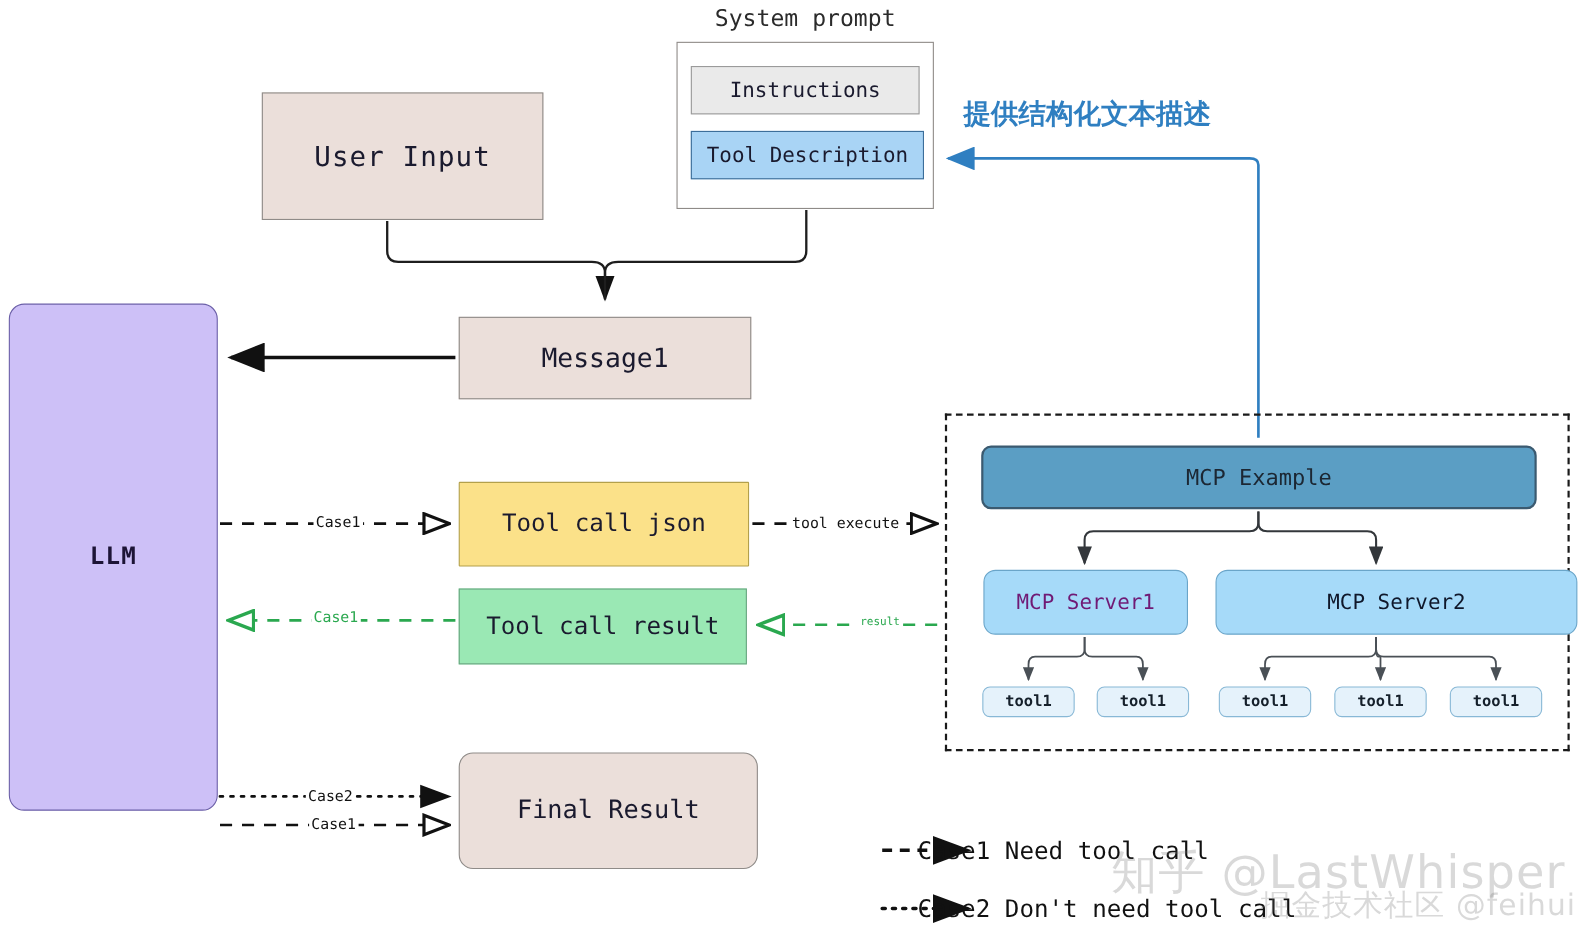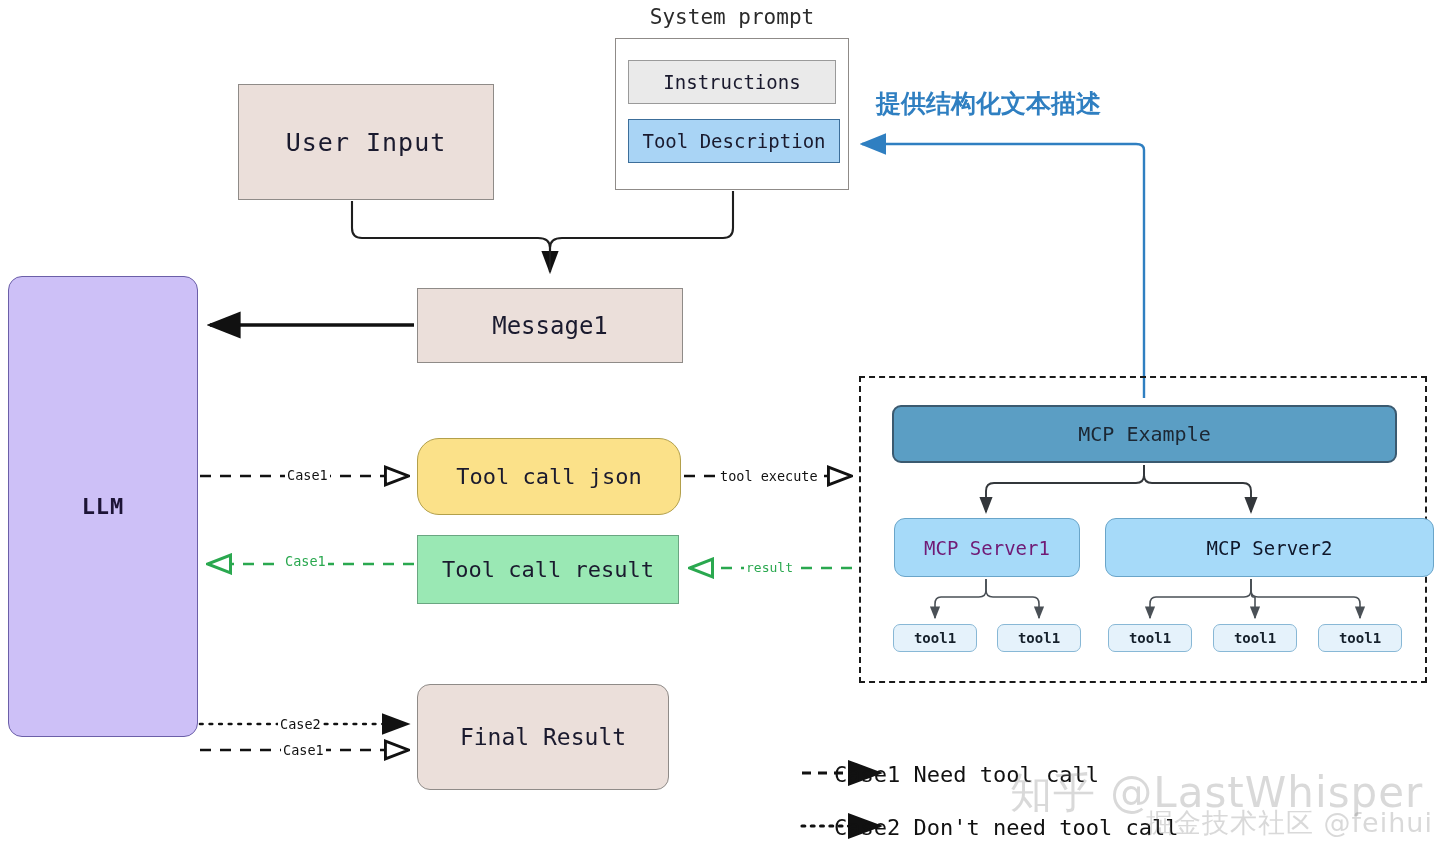--- a/index.html
+++ b/index.html
@@ -81,30 +81,30 @@
     letter-spacing: 1px;
   }
   .n-message1 {
     left: 417px; top: 288px; width: 266px; height: 75px;
     background: #ebdfda; border: 1px solid #8f8b88;
     font-size: 24px;
   }
   .n-toolcalljson {
     left: 417px; top: 438px; width: 264px; height: 77px;
     background: #fbe189; border: 1.5px solid #b3a04b;
-    border-radius: 22px;
+    border-radius: 1px;
     font-size: 22px;
   }
   .n-toolcallresult {
     left: 417px; top: 535px; width: 262px; height: 69px;
     background: #9ae8b4; border: 1px solid #6aa681;
     font-size: 22px;
   }
   .n-finalresult {
-    left: 417px; top: 684px; width: 252px; height: 106px;
+    left: 417px; top: 684px; width: 272px; height: 106px;
     background: #ebdfda; border: 1px solid #8f8b88;
     border-radius: 13px;
     font-size: 23px;
   }
   .n-mcp-container {
     left: 859px; top: 376px; width: 568px; height: 307px;
     border: 2px dashed #1a1a1a; background: transparent;
     display: block;
     z-index: 1;
   }
@@ -144,21 +144,21 @@
     font-family: "DejaVu Sans Mono", monospace;
     background: #ffffff;
     z-index: 4;
     white-space: nowrap;
   }
   .el-case1-a { left: 285px; top: 467px; font-size: 13.5px; color: #111; padding: 0 2px; }
   .el-case1-b { left: 283px; top: 553px; font-size: 13.5px; color: #2aa84f; padding: 0 2px; }
   .el-case2-c { left: 278px; top: 716px; font-size: 13.5px; color: #111; padding: 0 2px; }
   .el-case1-d { left: 281px; top: 742px; font-size: 13.5px; color: #111; padding: 0 2px; }
   .el-toolexec { left: 718px; top: 468px; font-size: 13.5px; color: #111; padding: 0 2px; }
-  .el-result   { left: 744px; top: 560px; font-size: 13px; color: #2aa84f; padding: 0 2px; }
+  .el-result   { left: 780px; top: 560px; font-size: 10px; color: #2aa84f; padding: 0 2px; }
 
   
   .legend-row {
     position: absolute;
     display: flex;
     align-items: center;
     z-index: 4;
   }
   .lg1 { left: 800px; top: 762px; }
   .lg2 { left: 800px; top: 815px; }

